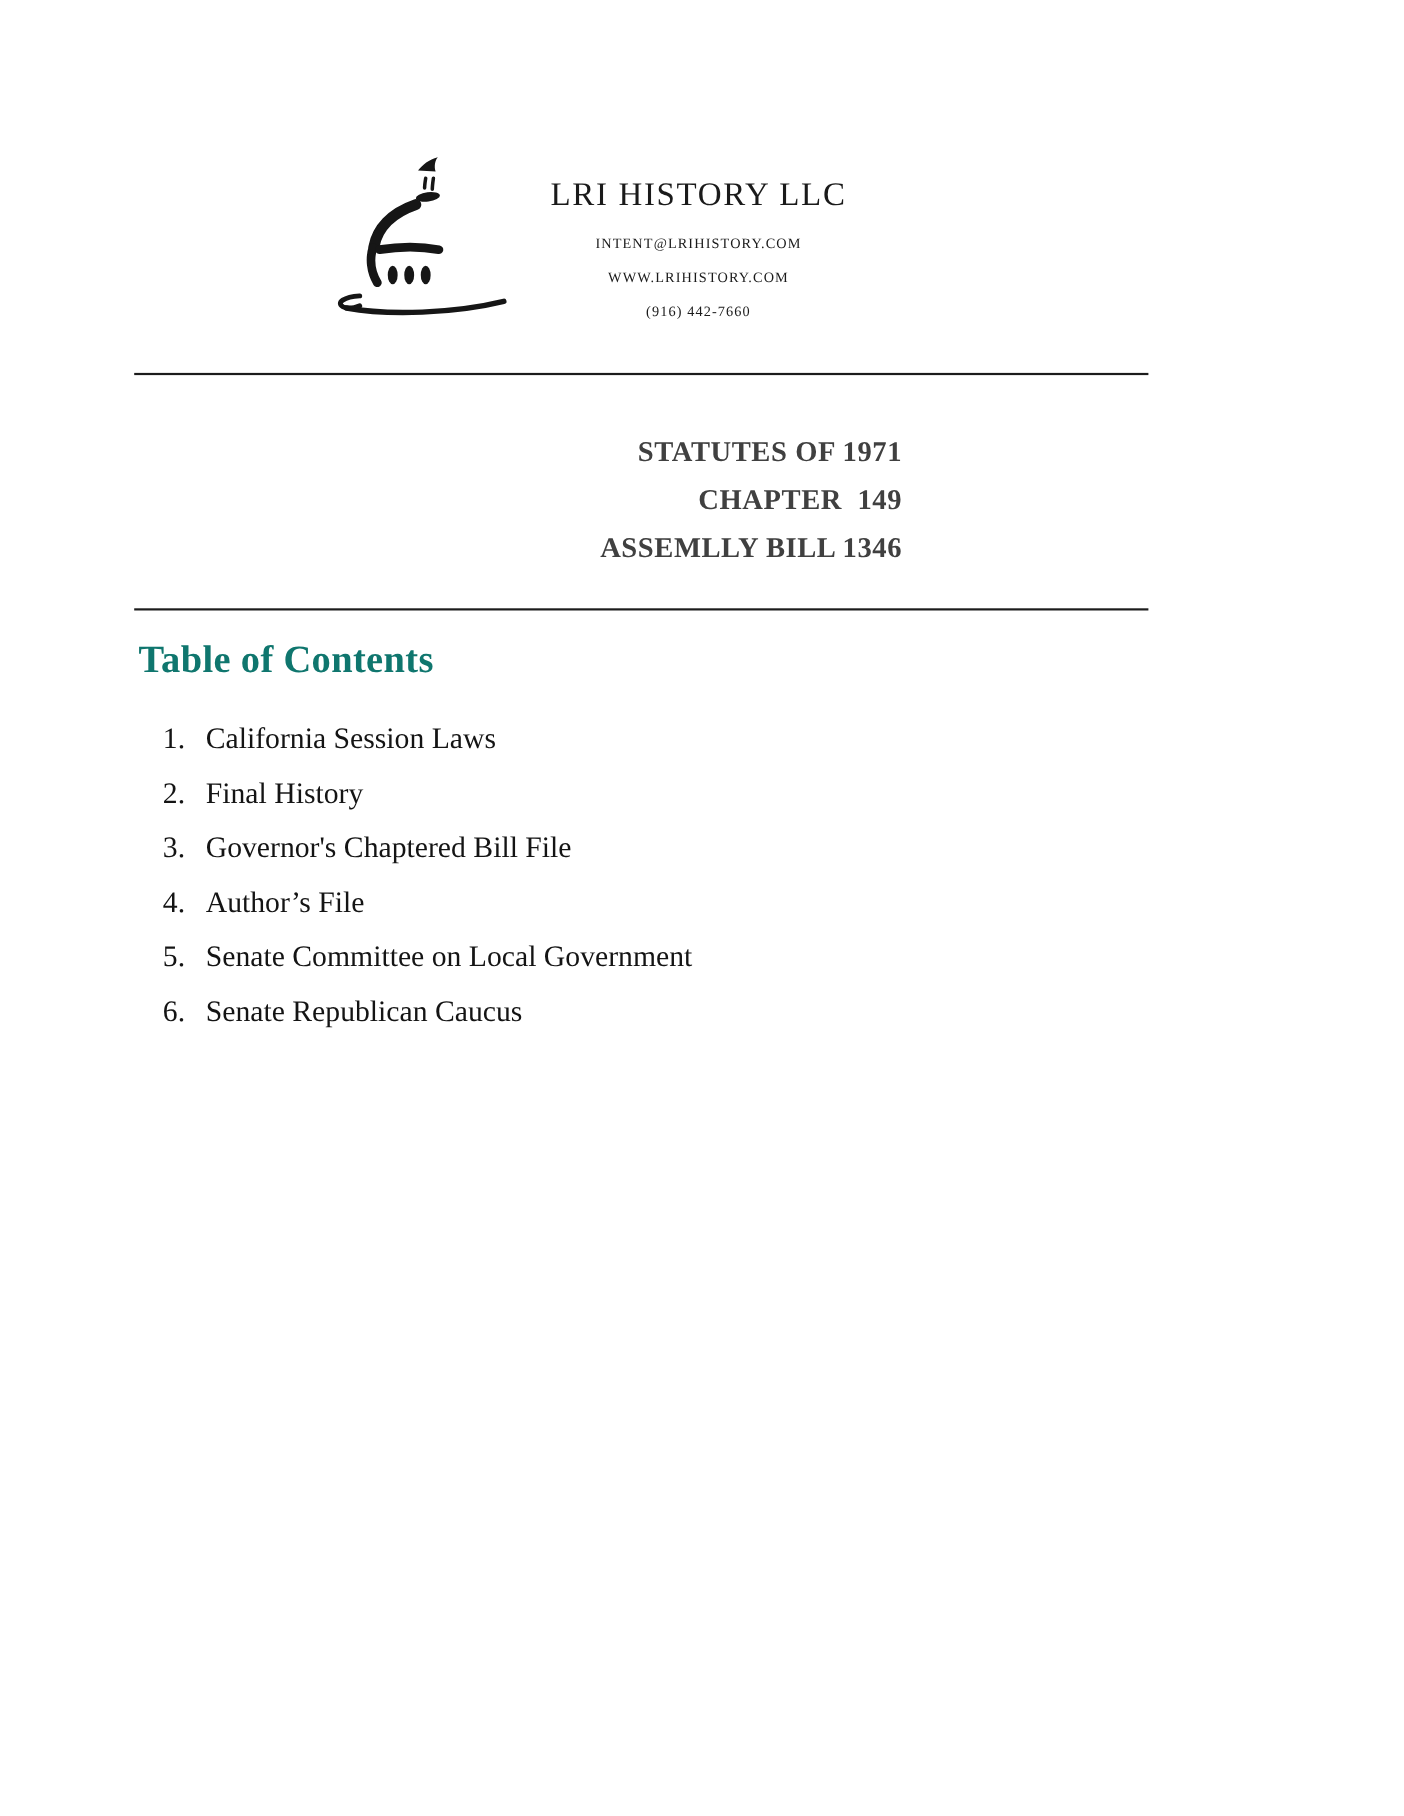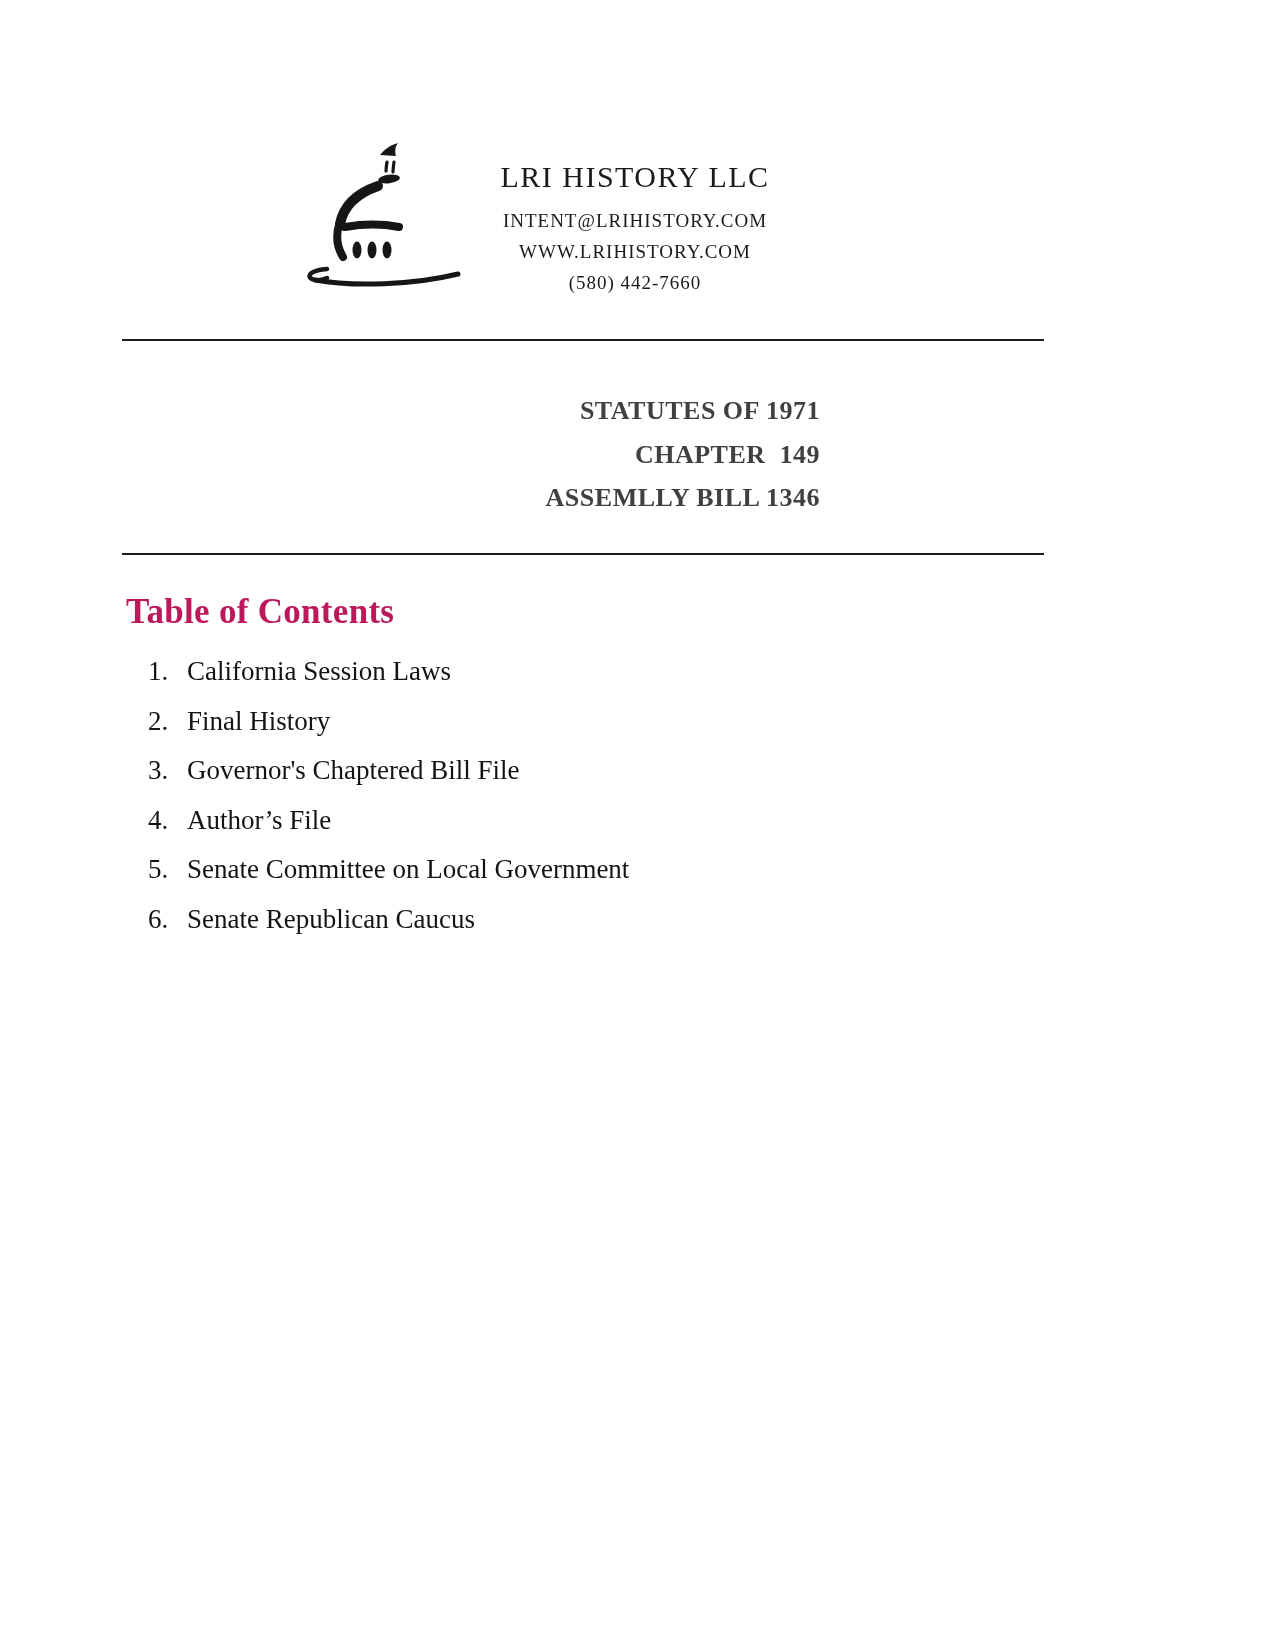--- a/index.html
+++ b/index.html
@@ -33,21 +33,21 @@
     color: #1a1a1a;
   }
   .org-name {
     font-size: 30px;
     line-height: 34px;
     letter-spacing: 1.5px;
     margin-bottom: 11px;
     white-space: pre;
   }
   .org-line {
-    font-size: 19px;
+    font-size: 13px;
     line-height: 31px;
     letter-spacing: 1px;
     white-space: pre;
   }
 
   
   .rule {
     position: absolute;
     left: 122px;
     width: 985px;
@@ -68,25 +68,25 @@
     line-height: 43.5px;
     color: #404040;
     letter-spacing: 0.5px;
   }
   .title-line { white-space: pre; }
 
   
   .toc-heading {
     position: absolute;
     left: 126px;
-    top: 593px;
+    top: 581px;
     font-size: 35px;
     line-height: 37px;
     font-weight: bold;
-    color: #be185d;
+    color: #0f766e;
     letter-spacing: 0.3px;
   }
   .toc-list {
     position: absolute;
     left: 148px;
     top: 647px;
     margin: 0;
     padding: 0;
     list-style: none;
   }
@@ -128,21 +128,21 @@
     <ellipse cx="94" cy="124" rx="4.5" ry="8.5" fill="#161616" stroke="none"></ellipse>
 
     <path d="M22 154 C60 161 120 159 165 148" stroke-width="5"></path>
     <path d="M34 143 C20 144 12 149 19 153 C23 155 29 154 34 152" stroke-width="4.5"></path>
   </svg>
 
   <div class="header-text">
     <div class="org-name">LRI HISTORY LLC</div>
     <div class="org-line">INTENT@LRIHISTORY.COM</div>
     <div class="org-line">WWW.LRIHISTORY.COM</div>
-    <div class="org-line">(580) 442-7660</div>
+    <div class="org-line">(916) 442-7660</div>
   </div>
 
   <div class="rule rule-1"></div>
 
   <div class="title-block">
     <div class="title-line">STATUTES OF 1971</div>
     <div class="title-line">CHAPTER  149</div>
     <div class="title-line">ASSEMLLY BILL 1346</div>
   </div>
 

